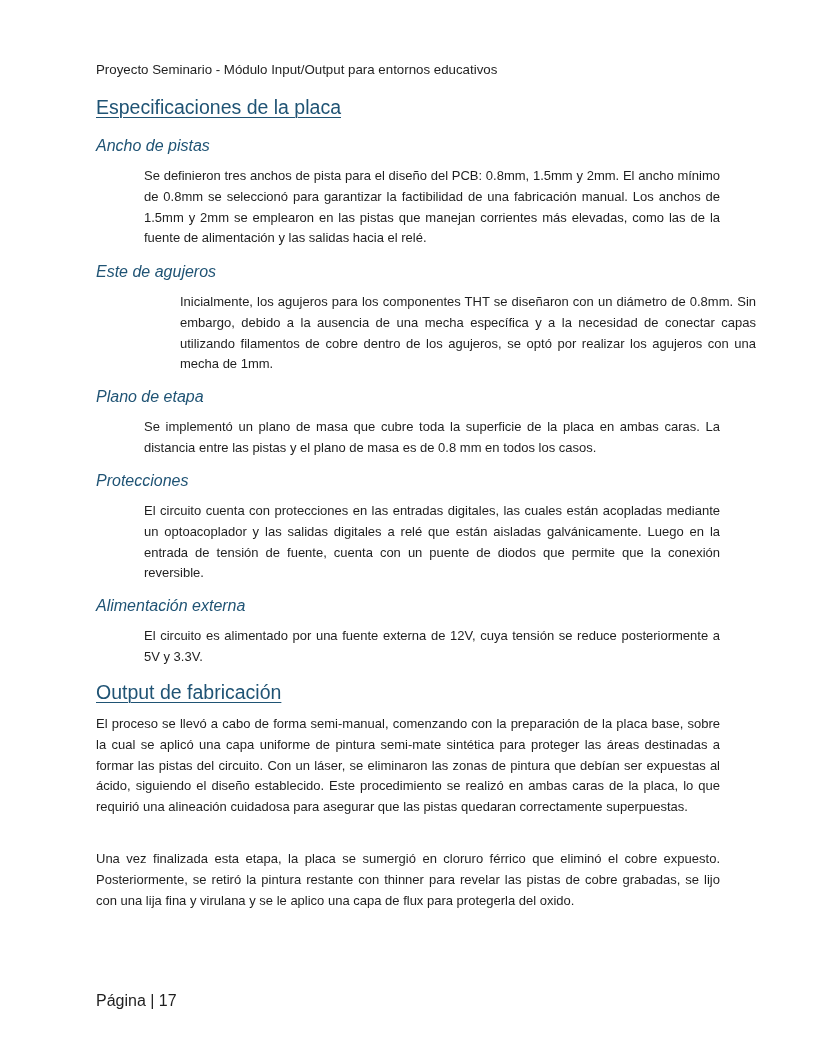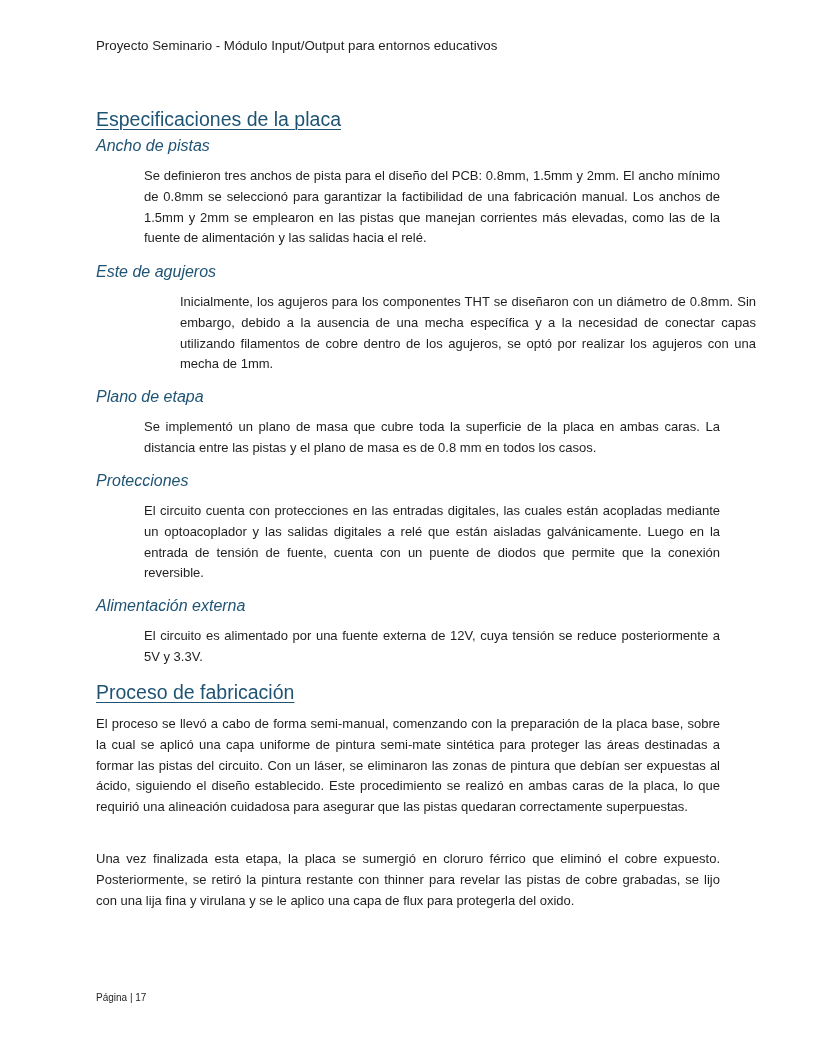--- a/index.html
+++ b/index.html
@@ -16,21 +16,21 @@
       color: #1f1f1f;
     }
     .page {
       position: absolute;
       left: 96px;
       top: 0;
       width: 624px;
     }
     .running-header {
       position: absolute;
-      top: 38px;
+      top: 62px;
       left: 0;
       font-size: 13.3px;
       color: #1f1f1f;
       white-space: nowrap;
     }
     .h1 {
       position: absolute;
       left: 0;
       font-size: 19.5px;
       color: #1f5374;
@@ -64,49 +64,49 @@
       width: 576px;
     }
     .para.full {
       left: 0;
       width: 624px;
     }
     .running-footer {
       position: absolute;
       top: 992px;
       left: 0;
-      font-size: 10px;
+      font-size: 16px;
       color: #1f1f1f;
       white-space: nowrap;
     }
   </style>
 </head>
 <body>
 
 <div class="page">
 
   <div class="running-header">Proyecto Seminario - Módulo Input/Output para entornos educativos</div>
 
-  <h1 class="h1" style="top:108px;">Especificaciones de la placa</h1>
+  <h1 class="h1" style="top:96px;">Especificaciones de la placa</h1>
 
   <h2 class="h2" style="top:137px;">Ancho de pistas</h2>
   <p class="para indent" style="top:166px;">Se definieron tres anchos de pista para el diseño del PCB: 0.8mm, 1.5mm y 2mm. El ancho mínimo de 0.8mm se seleccionó para garantizar la factibilidad de una fabricación manual. Los anchos de 1.5mm y 2mm se emplearon en las pistas que manejan corrientes más elevadas, como las de la fuente de alimentación y las salidas hacia el relé.</p>
 
   <h2 class="h2" style="top:263px;">Este de agujeros</h2>
   <p class="para indent" style="top:292px;margin-left:36px;">Inicialmente, los agujeros para los componentes THT se diseñaron con un diámetro de 0.8mm. Sin embargo, debido a la ausencia de una mecha específica y a la necesidad de conectar capas utilizando filamentos de cobre dentro de los agujeros, se optó por realizar los agujeros con una mecha de 1mm.</p>
 
   <h2 class="h2" style="top:388px;">Plano de etapa</h2>
   <p class="para indent" style="top:417px;">Se implementó un plano de masa que cubre toda la superficie de la placa en ambas caras. La distancia entre las pistas y el plano de masa es de 0.8 mm en todos los casos.</p>
 
   <h2 class="h2" style="top:472px;font-style:italic;">Protecciones</h2>
   <p class="para indent" style="top:501px;">El circuito cuenta con protecciones en las entradas digitales, las cuales están acopladas mediante un optoacoplador y las salidas digitales a relé que están aisladas galvánicamente. Luego en la entrada de tensión de fuente, cuenta con un puente de diodos que permite que la conexión reversible.</p>
 
   <h2 class="h2" style="top:597px;">Alimentación externa</h2>
   <p class="para indent" style="top:626px;">El circuito es alimentado por una fuente externa de 12V, cuya tensión se reduce posteriormente a 5V y 3.3V.</p>
 
-  <h1 class="h1" style="top:681px;">Proceso de fabricación</h1>
+  <h1 class="h1" style="top:681px;">Output de fabricación</h1>
 
   <p class="para full" style="top:714px;">El proceso se llevó a cabo de forma semi-manual, comenzando con la preparación de la placa base, sobre la cual se aplicó una capa uniforme de pintura semi-mate sintética para proteger las áreas destinadas a formar las pistas del circuito. Con un láser, se eliminaron las zonas de pintura que debían ser expuestas al ácido, siguiendo el diseño establecido. Este procedimiento se realizó en ambas caras de la placa, lo que requirió una alineación cuidadosa para asegurar que las pistas quedaran correctamente superpuestas.</p>
   <p class="para full" style="top:849px;">Una vez finalizada esta etapa, la placa se sumergió en cloruro férrico que eliminó el cobre expuesto. Posteriormente, se retiró la pintura restante con thinner para revelar las pistas de cobre grabadas, se lijo con una lija fina y virulana y se le aplico una capa de flux para protegerla del oxido.</p>
 
   <div class="running-footer">Página | 17</div>
 
 </div>
 
 </body></html>

